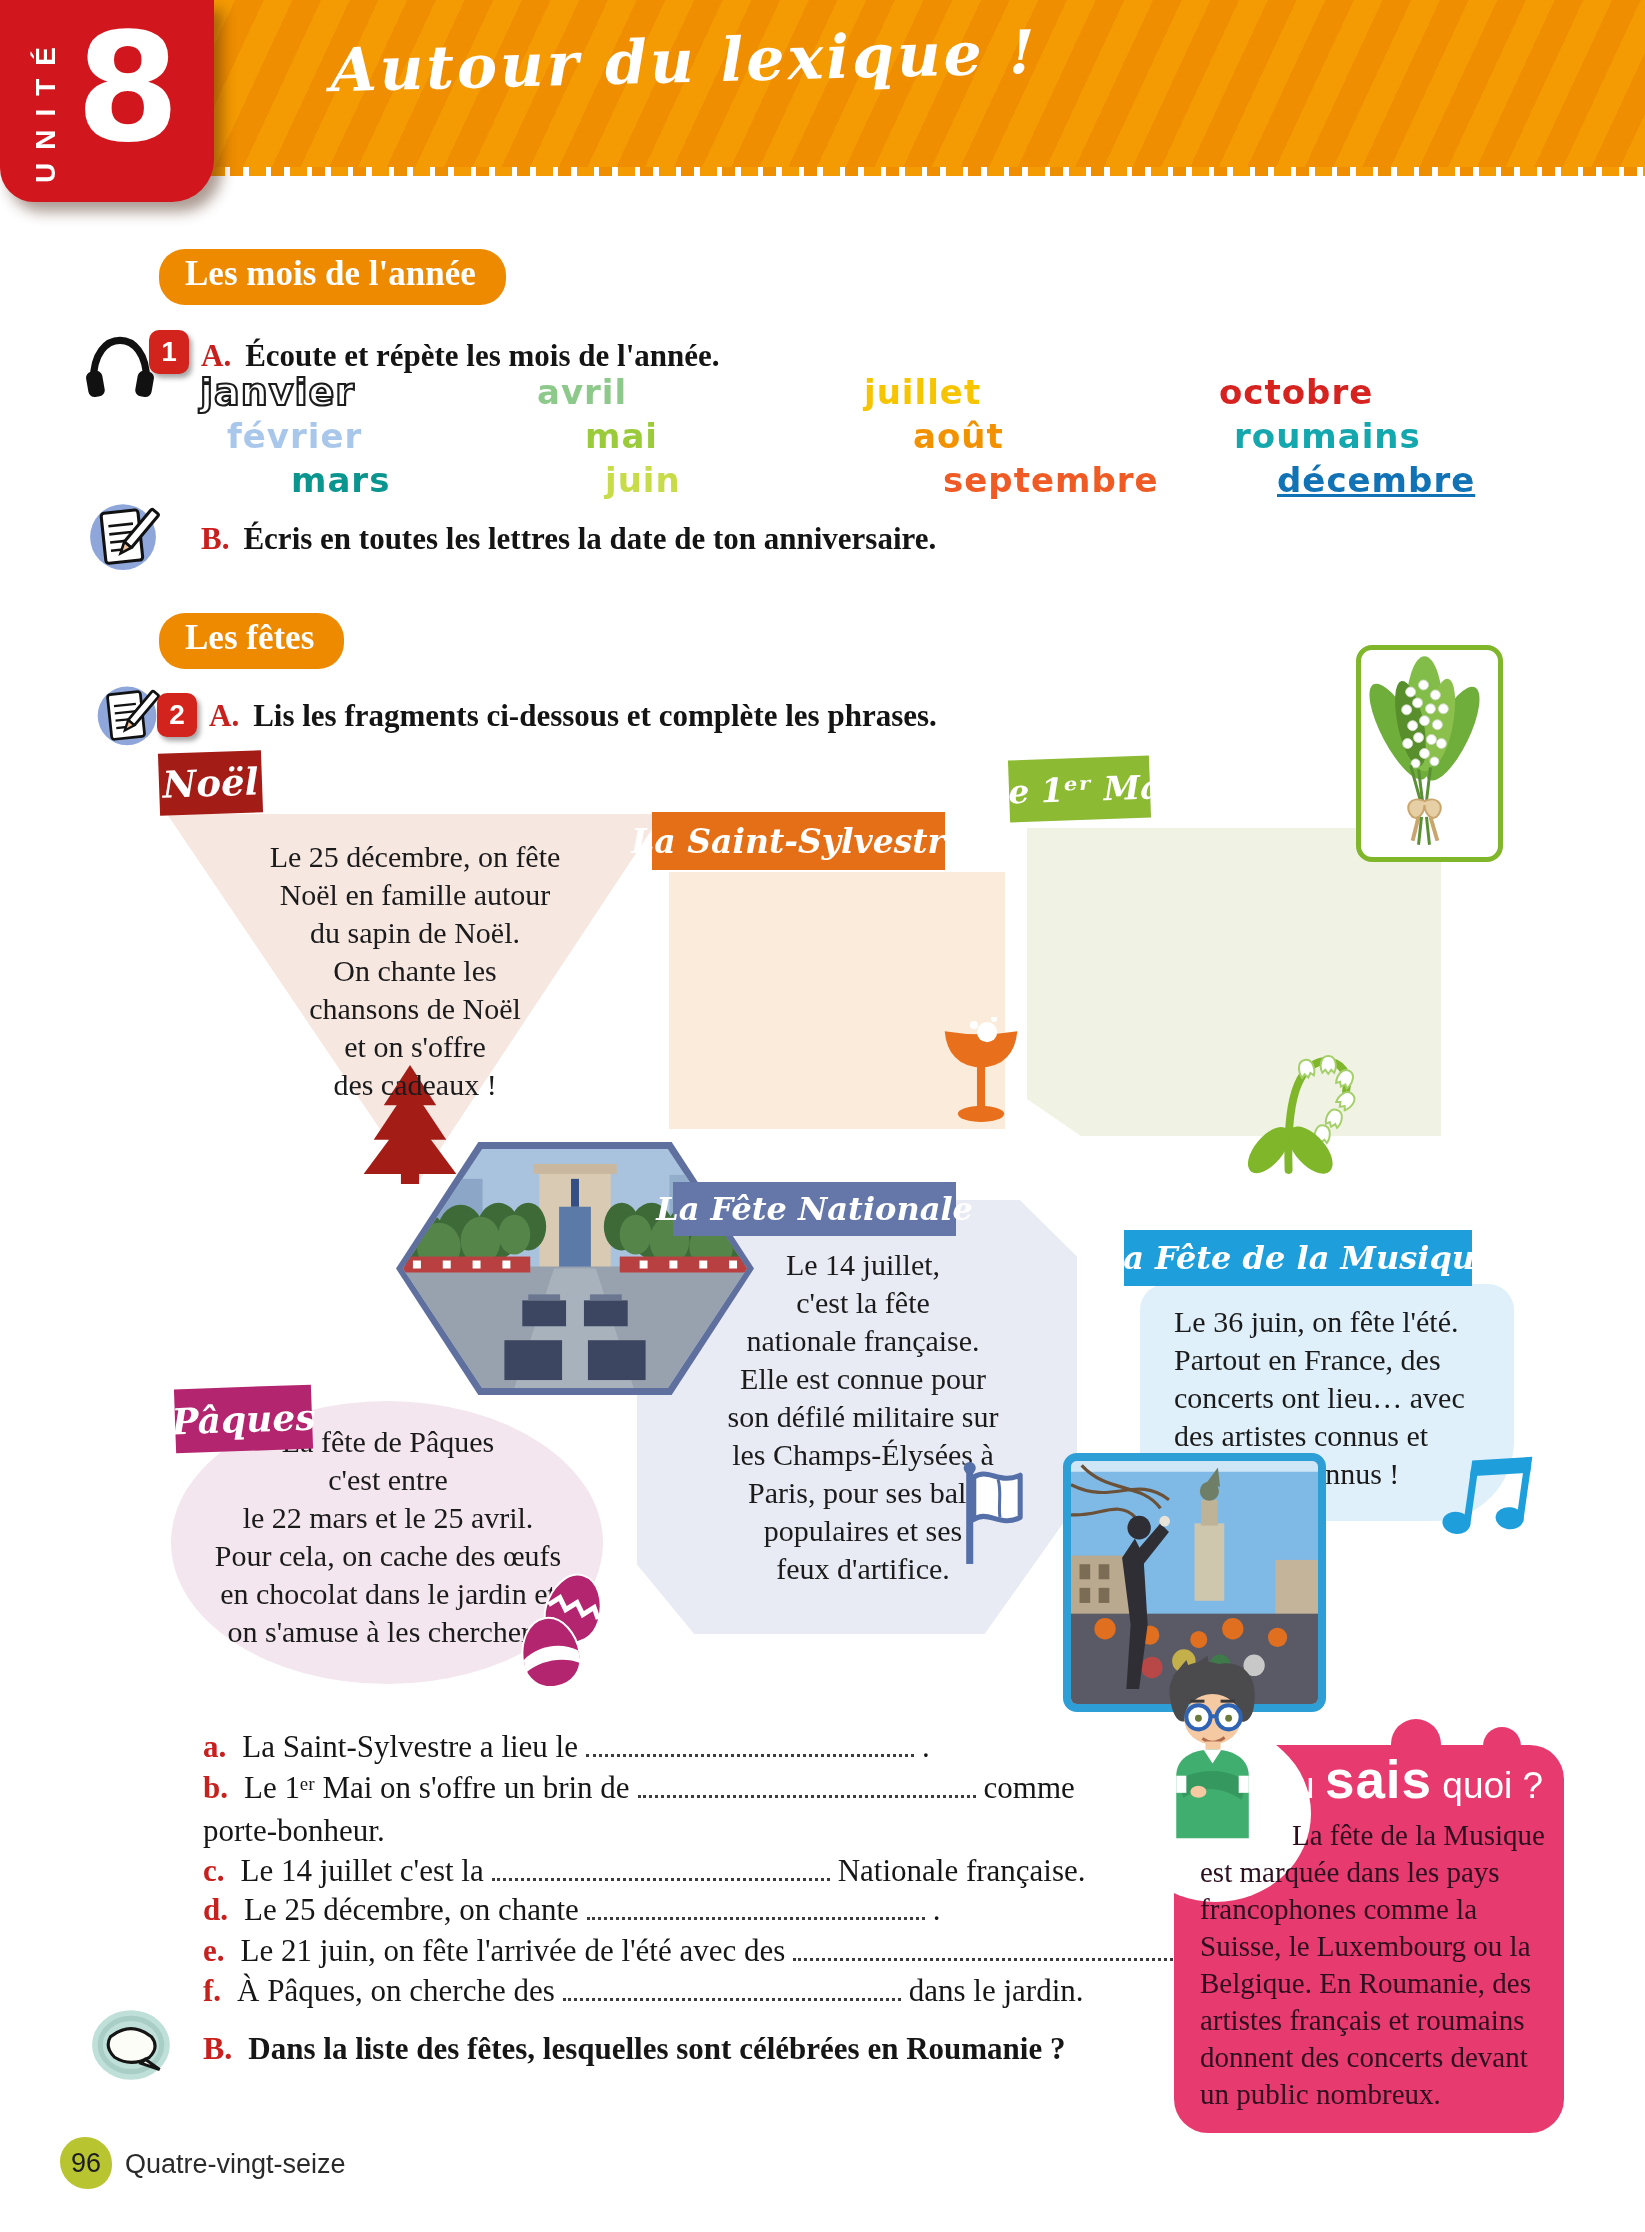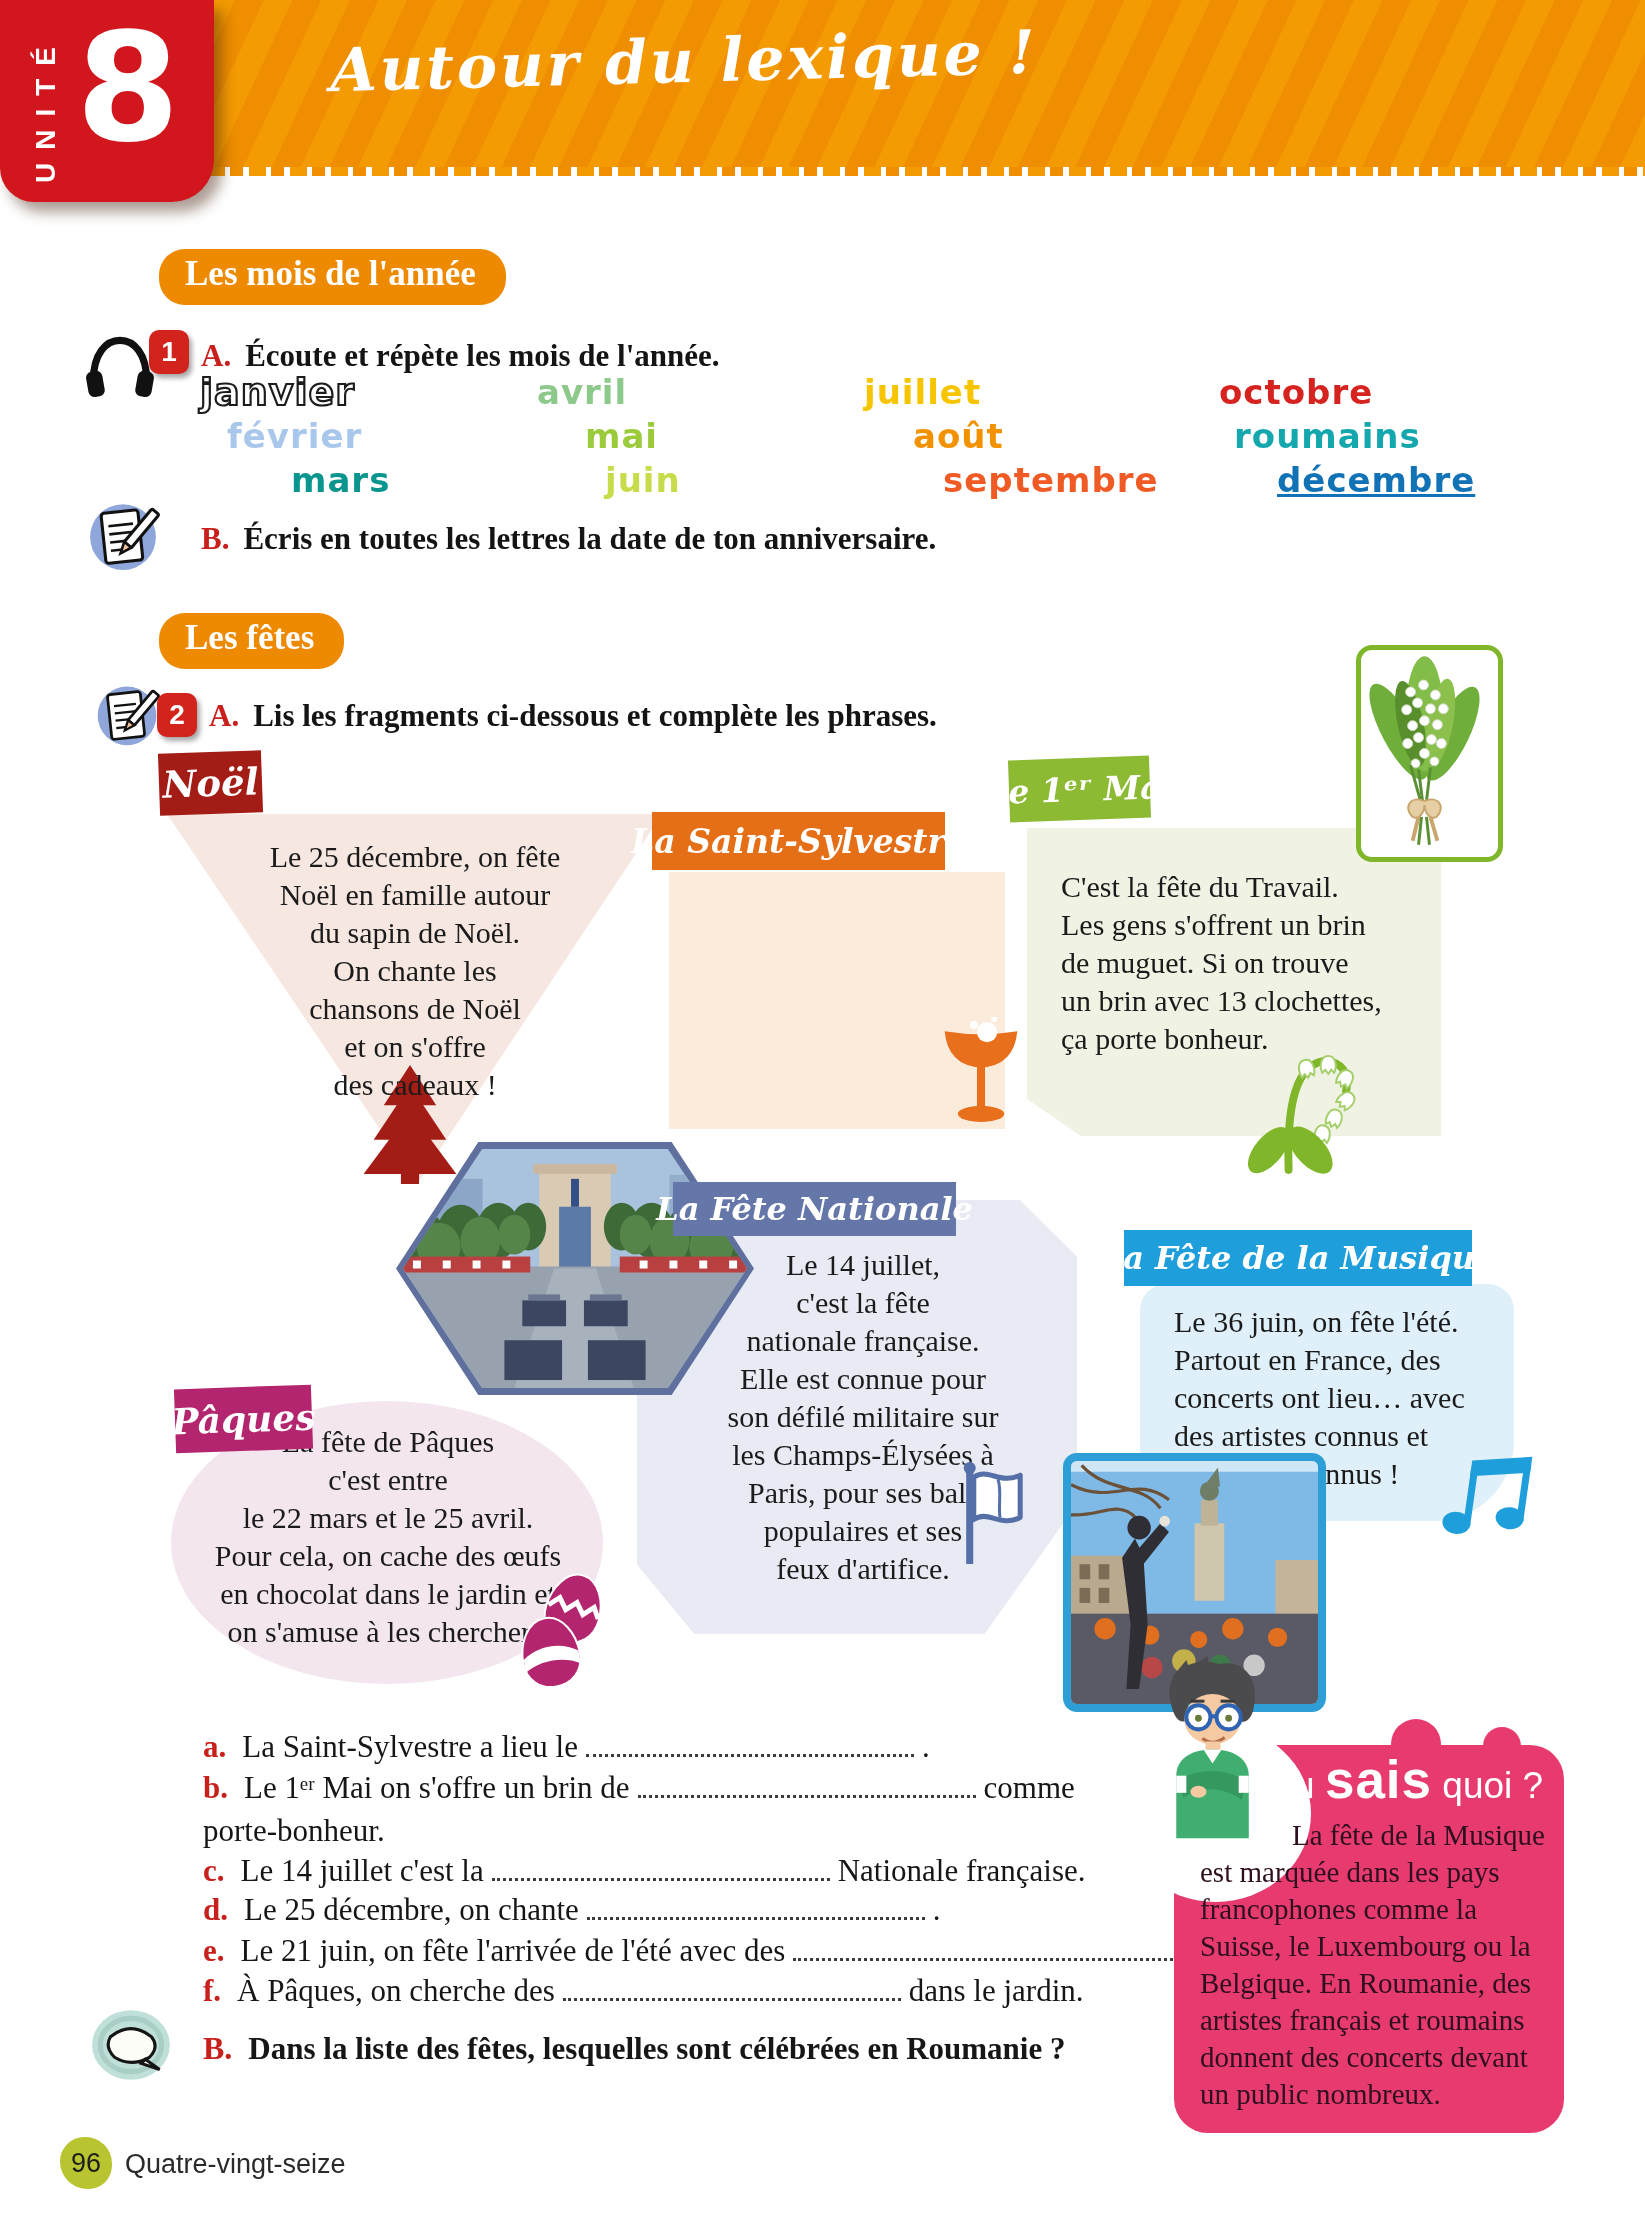--- a/index.html
+++ b/index.html
@@ -219,25 +219,20 @@
     <path d="M3 14 Q39 20 75 14 Q72 48 39 50 Q6 48 3 14 Z" fill="#e8701d"></path>
     <rect x="35" y="48" width="8" height="42" fill="#e8701d"></rect>
     <ellipse cx="39" cy="96" rx="23" ry="8" fill="#e8701d"></ellipse>
     <circle cx="45" cy="15" r="10" fill="#fff"></circle>
     <circle cx="32" cy="8" r="4" fill="#fff"></circle>
     <circle cx="52" cy="2" r="3" fill="#fff"></circle>
   </svg>
 
   <div class="abs" id="box-mai"></div>
   <div class="card-label" id="lbl-mai">Le 1ᵉʳ Mai</div>
-  <div class="card-text" id="txt-mai">C'est la fête du Travail.
-Les gens s'offrent un brin
-de muguet. Si on trouve
-un brin avec 13 clochettes,
-ça porte bonheur.</div>
   <div class="abs" id="bouquet-frame">
     <svg width="127" height="197" viewBox="0 0 128 198">
       <ellipse cx="38" cy="82" rx="17" ry="54" fill="#6fae3a" transform="rotate(-28 38 82)"></ellipse>
       <ellipse cx="92" cy="84" rx="17" ry="52" fill="#6fae3a" transform="rotate(26 92 84)"></ellipse>
       <ellipse cx="64" cy="64" rx="19" ry="58" fill="#82bd49"></ellipse>
       <ellipse cx="50" cy="74" rx="13" ry="44" fill="#588f2c" transform="rotate(-12 50 74)"></ellipse>
       <ellipse cx="80" cy="72" rx="13" ry="44" fill="#8cc04d" transform="rotate(10 80 72)"></ellipse>
       <g fill="#fff" stroke="#cfd8c0" stroke-width="1">
         <circle cx="50" cy="42" r="5"></circle>
           <circle cx="63" cy="35" r="5"></circle>

